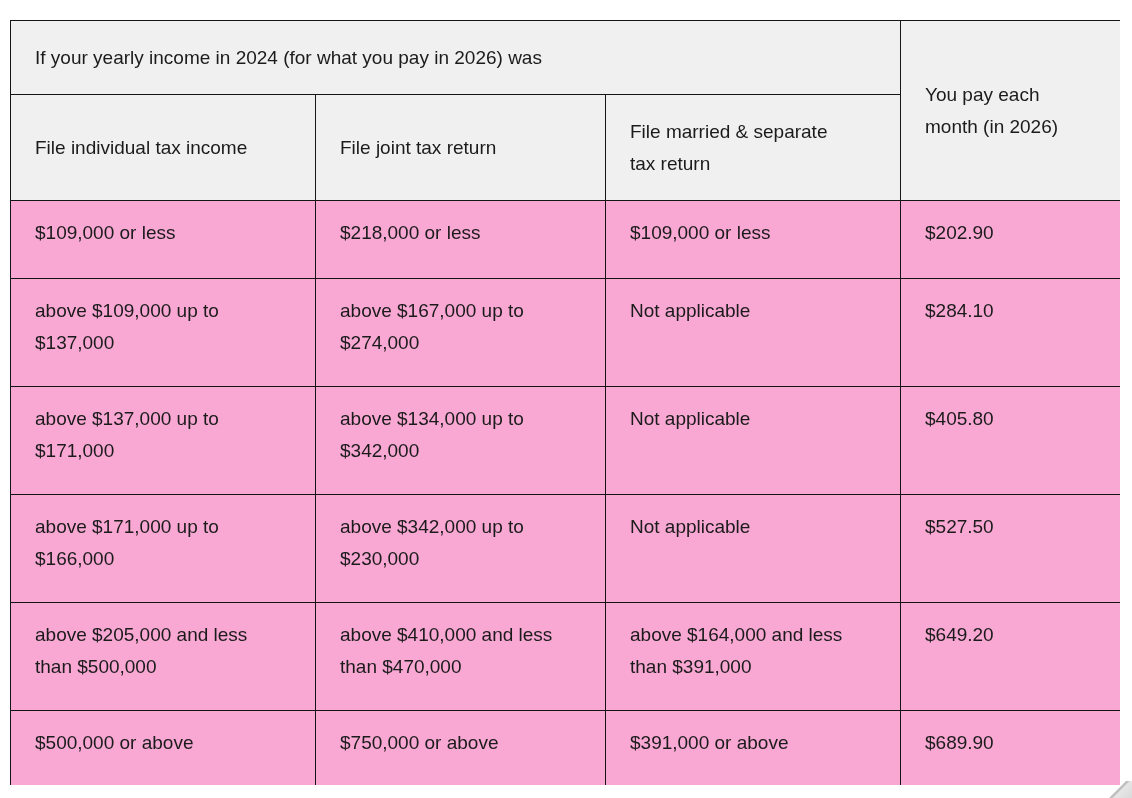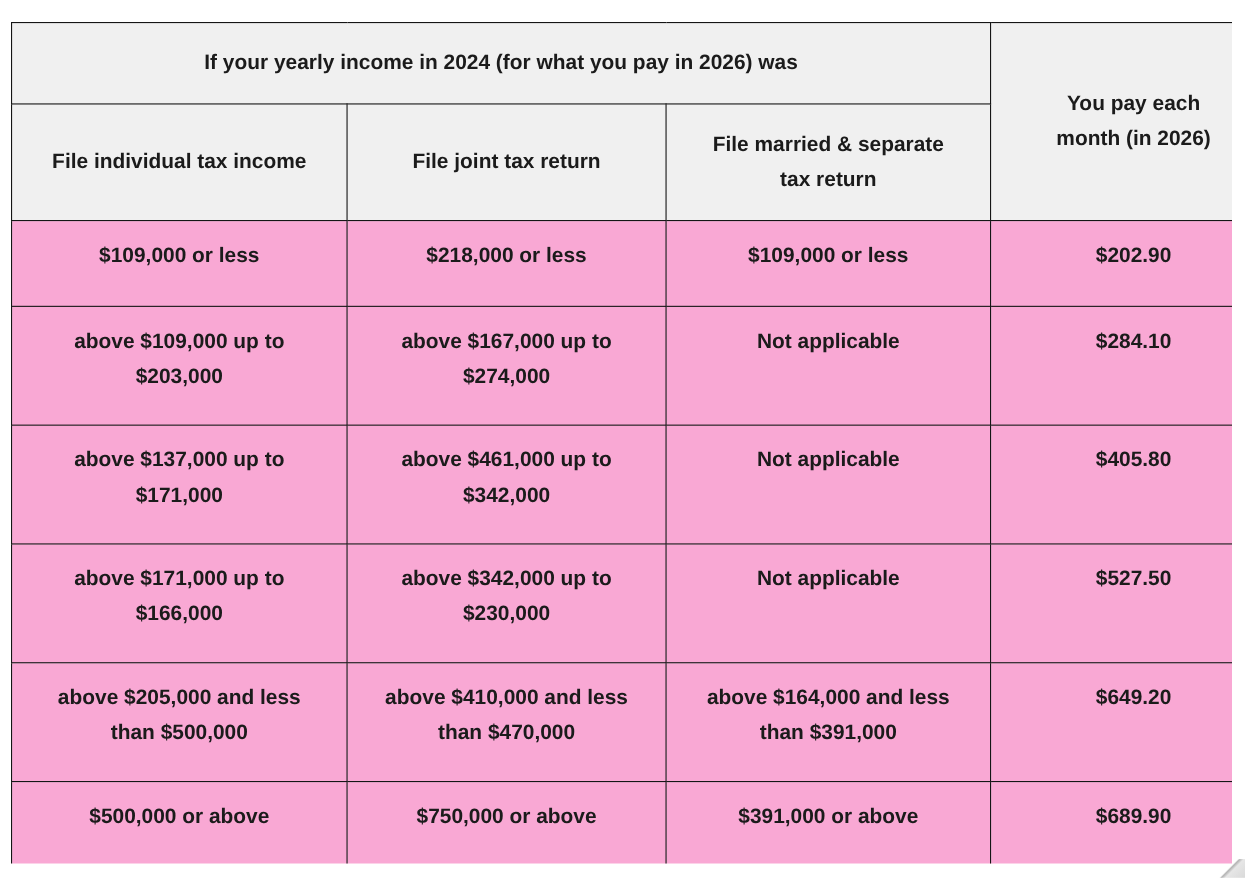--- a/index.html
+++ b/index.html
@@ -33,23 +33,23 @@
   }
   col.c1 { width: 305px; }
   col.c2 { width: 290px; }
   col.c3 { width: 295px; }
   col.c4 { width: 260px; }
 
   .premium-table th,
   .premium-table td {
     border: 1.5px solid #151515;
     font-size: 19px;
-    font-weight: 700;
+    font-weight: 400;
     line-height: 32px;
-    text-align: center;
+    text-align: left;
     white-space: pre-line;
     box-sizing: border-box;
   }
 
   thead th {
     background: #f0f0f0;
     vertical-align: middle;
     padding: 12px 24px;
   }
 
@@ -107,30 +107,30 @@
     </thead>
     <tbody>
       <tr class="brow-1">
         <td>$109,000 or less</td>
         <td>$218,000 or less</td>
         <td>$109,000 or less</td>
         <td>$202.90</td>
       </tr>
       <tr class="brow-2">
         <td>above $109,000 up to
-$203,000</td>
+$137,000</td>
         <td>above $167,000 up to
 $274,000</td>
         <td>Not applicable</td>
         <td>$284.10</td>
       </tr>
       <tr class="brow-3">
         <td>above $137,000 up to
 $171,000</td>
-        <td>above $461,000 up to
+        <td>above $134,000 up to
 $342,000</td>
         <td>Not applicable</td>
         <td>$405.80</td>
       </tr>
       <tr class="brow-4">
         <td>above $171,000 up to
 $166,000</td>
         <td>above $342,000 up to
 $230,000</td>
         <td>Not applicable</td>

